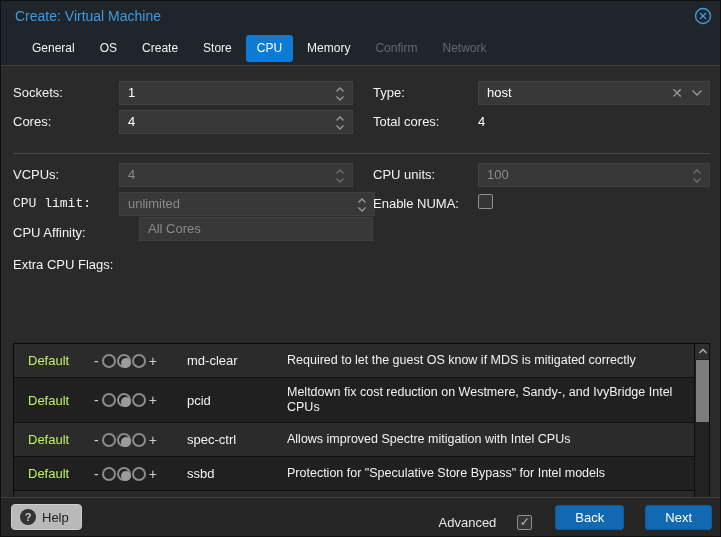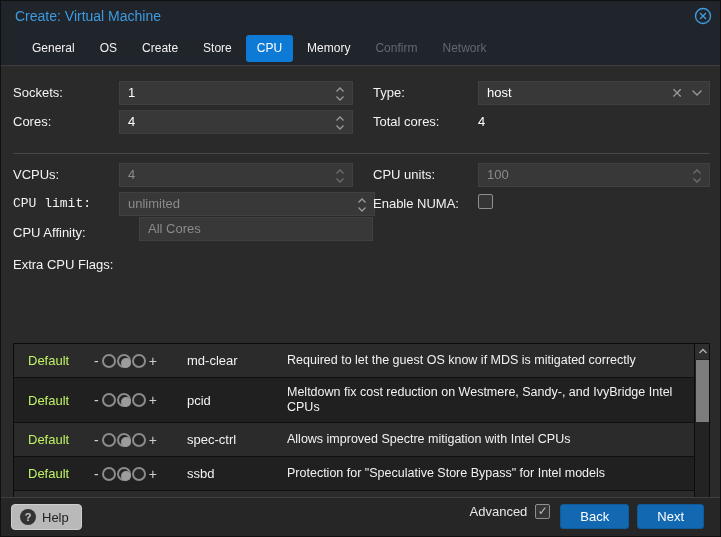--- a/index.html
+++ b/index.html
@@ -46,21 +46,21 @@
 
   .scrollbar { position:absolute; right:0; top:0; width:15px; height:100%; background:#232323; border-left:1px solid #0c0c0c; }
   .sb-arrow { position:absolute; left:0; width:15px; height:15px; display:flex; align-items:center; justify-content:center; background:#2e2e2e; cursor:pointer; }
   .sb-up { top:0; } .sb-down { bottom:0; }
   .sb-thumb { position:absolute; left:1px; top:16px; width:13px; height:62px; background:#7d7d7d; cursor:pointer; }
 
   
   .footer { position:absolute; left:0; bottom:0; width:100%; height:39px; background:#262626; border-top:1px solid #404040; }
   .help-btn { position:absolute; left:10px; top:6px; height:26px; padding:0 12px 0 8px; background:#b9b9b9; border:1px solid #cdcdcd; border-radius:4px; display:flex; align-items:center; gap:6px; font-size:13px; color:#222; cursor:pointer; }
   .help-q { width:16px; height:16px; border-radius:50%; background:#333; color:#c9c9c9; font-size:11px; font-weight:bold; line-height:16px; text-align:center; }
-  .footer-right { position:absolute; right:16px; top:6px; height:26px; display:flex; align-items:flex-start; gap:8px; }
+  .footer-right { position:absolute; right:8px; top:6px; height:26px; display:flex; align-items:flex-end; gap:21px; }
   .adv-label { font-size:13px; color:#e8e8e8; }
   .adv-box { position:static; width:15px; height:15px; background:#353535; border:1px solid #8f8f8f; border-radius:2px; color:#b9b9b9; font-size:12px; line-height:13px; text-align:center; cursor:pointer; }
   .btn-blue { min-width:58px; height:25px; background:#1269b2; border:1px solid #0f5a99; border-radius:3px; color:#fff; font-size:13px; text-align:center; line-height:23px; padding:0 19px; cursor:pointer; }
   .mr4 { margin-right:2px; }
 </style>
 </head>
 <body>
 
 <div class="dialog">
 

